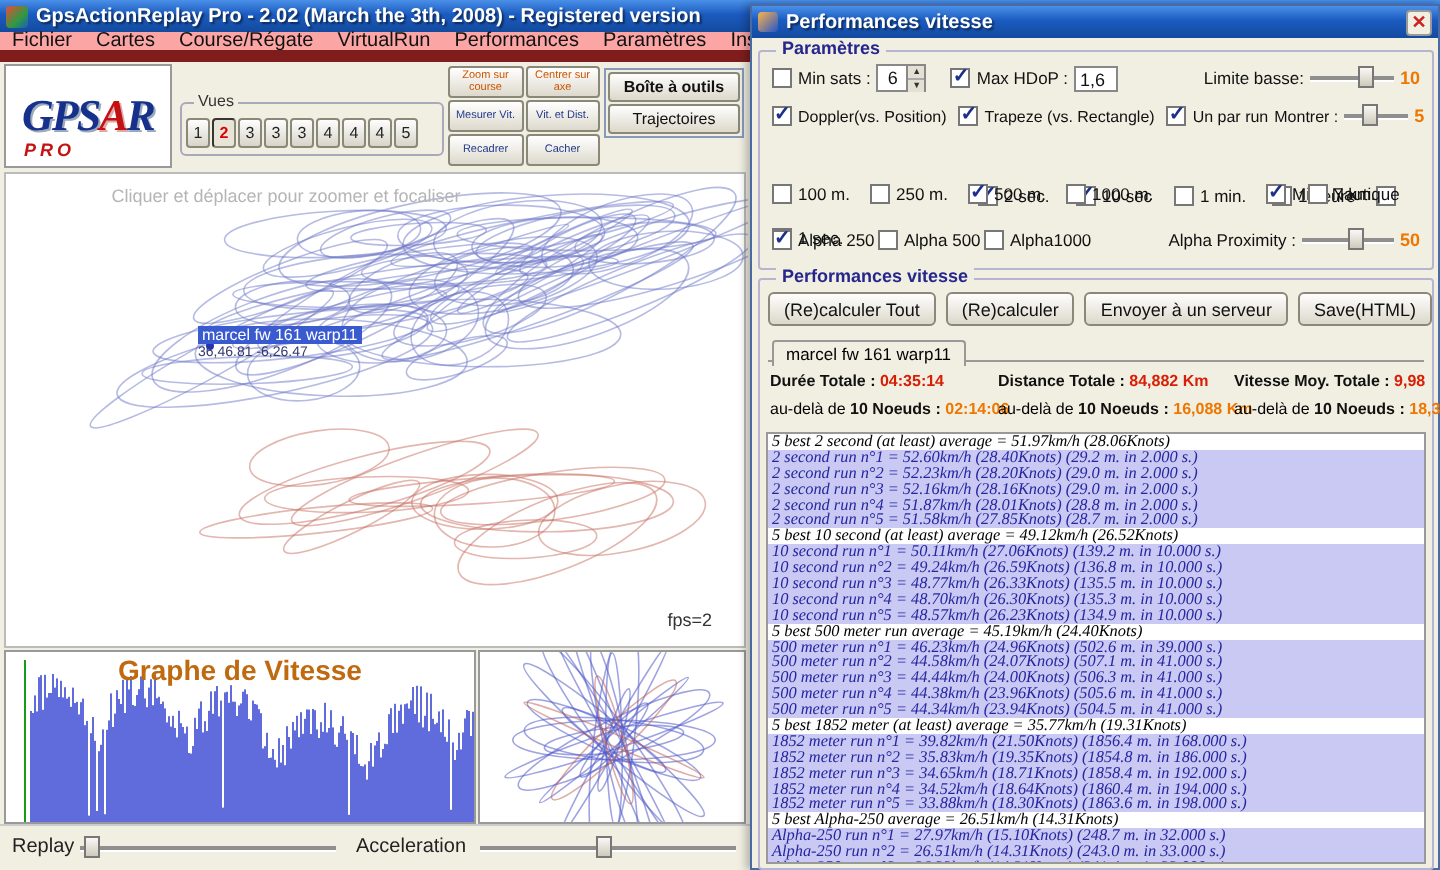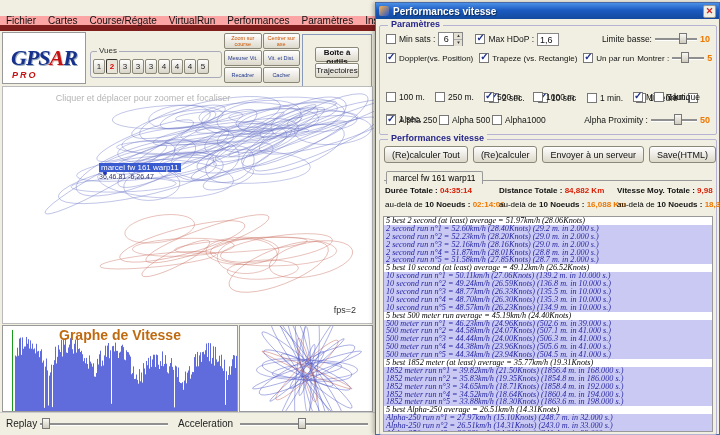--- a/index.html
+++ b/index.html
@@ -29,21 +29,21 @@
   .vues-group{position:absolute;left:90px;top:20px;width:132px;height:27px;border:1px solid #a9a9bc;border-radius:3px}
   .group-label-sm{position:absolute;top:-6px;left:6px;font-size:8px;background:#f1efe2;padding:0 2px;color:#333}
   #vues-buttons{display:flex;gap:1px;padding:7px 2px 0 2px}
   .vbtn{width:12px;height:15px;font-size:8px;padding:0;background:linear-gradient(#fefefe,#d8d4c8);
     border:1px solid #8a8878;border-radius:2px;color:#222}
   .vbtn.sel{color:#d00;font-weight:bold;background:#e8e4d8;border-style:inset}
   #small-buttons{position:absolute;left:224px;top:2px;width:76px;display:grid;grid-template-columns:1fr 1fr;gap:1px}
   .tinybtn{font-size:5.5px;line-height:1.1;padding:1px;height:16px;overflow:hidden;color:#223a8c;
     background:linear-gradient(#fff,#ddd9cc);border:1px solid #8a8878;border-radius:2px}
   .tinybtn.accent{color:#cc5500}
-  .toolbox{position:absolute;left:302px;top:3px;width:70px;border:1px solid #8899bb;padding:12px;
+  .toolbox{position:absolute;left:302px;top:3px;width:70px;border:1px solid #8899bb;padding:1px;
     display:flex;flex-direction:column;gap:1px;background:#f1efe2}
   .toolbox button{font-size:8px;height:15px;background:linear-gradient(#fefefe,#dcd8ca);
     border:1px solid #8a8878;border-radius:2px;color:#111}
   #toolbox-btn{font-weight:bold}
 
   
   .map{position:absolute;left:2px;top:86px;width:371px;height:238px;background:#fff;border:1px solid #bbb}
   .maplayer{position:absolute;inset:0}
   .map-hint{position:absolute;top:6px;left:0;width:280px;text-align:center;font-size:9px;color:#b5b5b5}
   .track-label-wrap{position:absolute;left:96px;top:76px;font-size:8px;line-height:9px}
@@ -114,20 +114,24 @@
   .list{position:absolute;top:76px;left:3px;right:3px;bottom:2px;background:#fff;border:1px solid #999;overflow:hidden}
   .res-row{height:7.9px;line-height:7.9px;font-family:"Liberation Serif",serif;font-style:italic;
     font-size:8.2px;white-space:nowrap;padding-left:2px;color:#000;overflow:hidden}
   .res-row.run{background:#c9c9f4;color:#2626a0}
 </style>
 </head>
 <body>
 
 <div id="app">
 
+  <div class="titlebar">
+    <span class="app-icon"></span>
+    <span class="title-text">GpsActionReplay Pro - 2.02 (March the 3th, 2008) - Registered version</span>
+  </div>
 
   <div class="menubar" id="menubar">
       <span class="menu-item">Fichier</span>
       <span class="menu-item">Cartes</span>
       <span class="menu-item">Course/Régate</span>
       <span class="menu-item">VirtualRun</span>
       <span class="menu-item">Performances</span>
       <span class="menu-item">Paramètres</span>
       <span class="menu-item">Inspecteurs</span>
       <span class="menu-item">Live</span>

